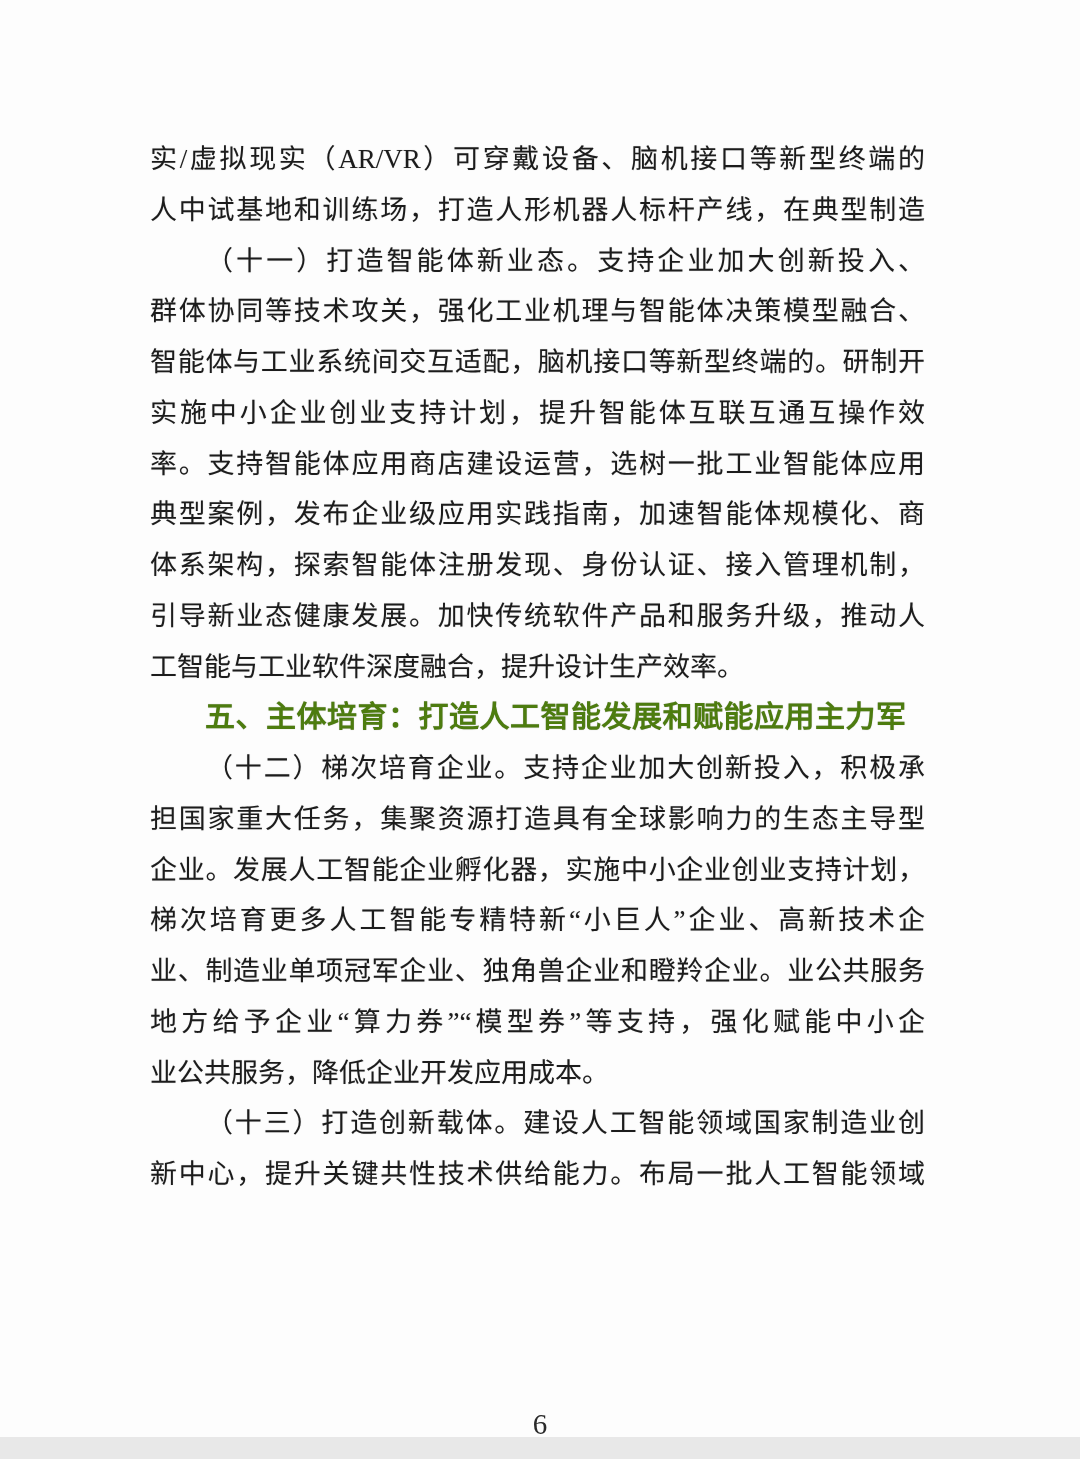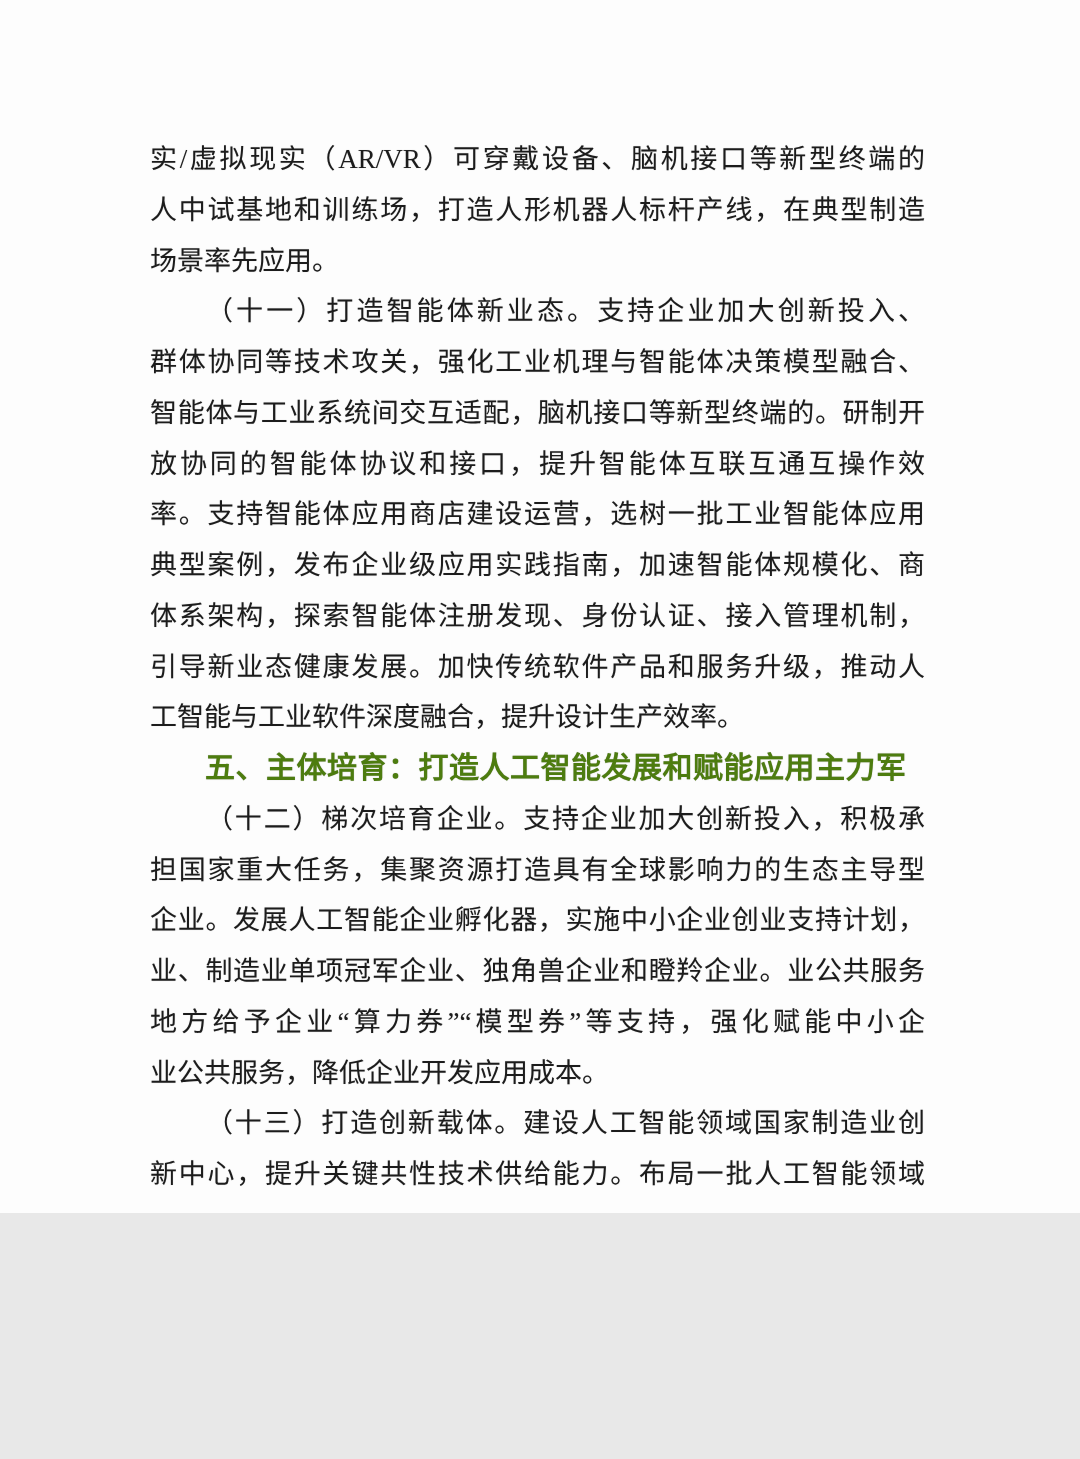--- a/index.html
+++ b/index.html
@@ -3,21 +3,21 @@
 <meta charset="utf-8">
 <style>
   html, body {
     margin: 0;
     padding: 0;
     background: #e8e8e8;
   }
   .page {
     position: relative;
     width: 1080px;
-    height: 1213px;
+    height: 1437px;
     margin: 0 auto;
     background: #fdfdfd;
     overflow: hidden;
     text-decoration: underline;
   }
   .text-block {
     position: absolute;
     left: 150px;
     top: 134px;
     width: 775px;
@@ -66,34 +66,34 @@
     color: #2a2a2a;
   }
 </style>
 </head>
 <body>
 
 <div class="page">
   <div class="text-block" id="text-block">
       <div class="line body justify">实/虚拟现实（AR/VR）可穿戴设备、脑机接口等新型终端的</div>
       <div class="line body justify">人中试基地和训练场，打造人形机器人标杆产线，在典型制造</div>
-      <div class="line body flush">场景率先应用。</div>
       <div class="line body indent justify">（十一）打造智能体新业态。支持企业加大创新投入、</div>
       <div class="line body justify">群体协同等技术攻关，强化工业机理与智能体决策模型融合、</div>
       <div class="line body justify">智能体与工业系统间交互适配，脑机接口等新型终端的。研制开</div>
-      <div class="line body justify">放协同的智能体协议和接口，提升智能体互联互通互操作效</div>
+      <div class="line body justify">实施中小企业创业支持计划，提升智能体互联互通互操作效</div>
       <div class="line body justify">率。支持智能体应用商店建设运营，选树一批工业智能体应用</div>
       <div class="line body justify">典型案例，发布企业级应用实践指南，加速智能体规模化、商</div>
       <div class="line body justify">体系架构，探索智能体注册发现、身份认证、接入管理机制，</div>
       <div class="line body justify">引导新业态健康发展。加快传统软件产品和服务升级，推动人</div>
       <div class="line body flush">工智能与工业软件深度融合，提升设计生产效率。</div>
       <div class="line heading indent flush">五、主体培育：打造人工智能发展和赋能应用主力军</div>
       <div class="line body indent justify">（十二）梯次培育企业。支持企业加大创新投入，积极承</div>
       <div class="line body justify">担国家重大任务，集聚资源打造具有全球影响力的生态主导型</div>
       <div class="line body justify">企业。发展人工智能企业孵化器，实施中小企业创业支持计划，</div>
+      <div class="line body justify">梯次培育更多人工智能专精特新“小巨人”企业、高新技术企</div>
       <div class="line body justify">业、制造业单项冠军企业、独角兽企业和瞪羚企业。业公共服务</div>
       <div class="line body justify">地方给予企业“算力券”“模型券”等支持，强化赋能中小企</div>
       <div class="line body flush">业公共服务，降低企业开发应用成本。</div>
       <div class="line body indent justify">（十三）打造创新载体。建设人工智能领域国家制造业创</div>
       <div class="line body justify">新中心，提升关键共性技术供给能力。布局一批人工智能领域</div>
     </div>
   <div class="footer">
     <span class="page-num">6</span>
   </div>
 </div>

